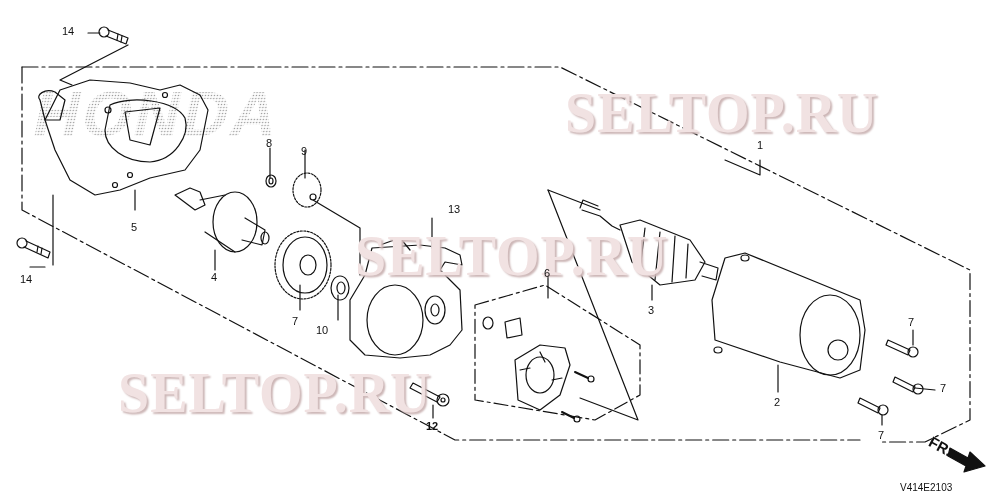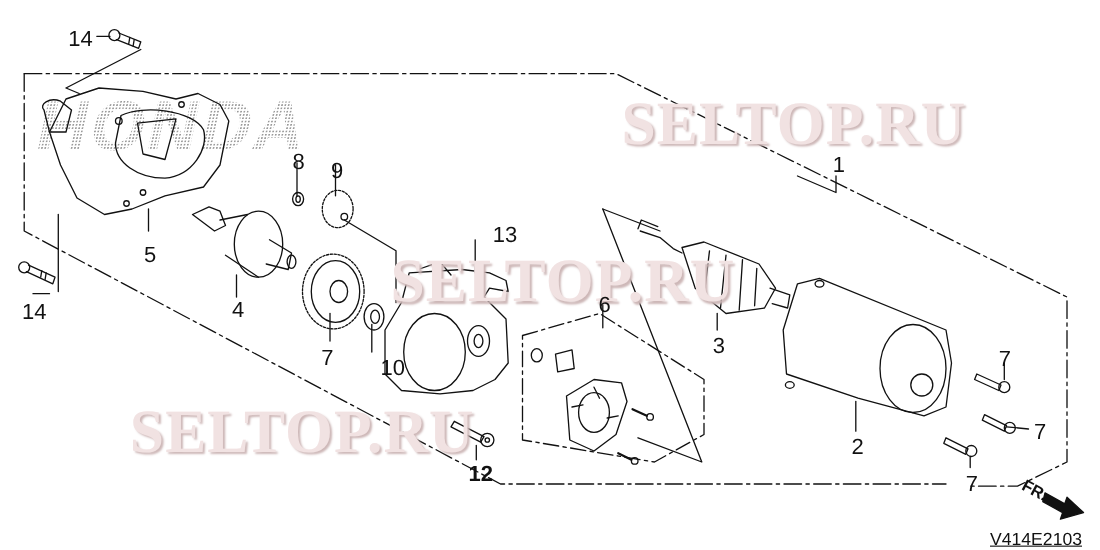--- a/index.html
+++ b/index.html
@@ -1,25 +1,25 @@
 <!DOCTYPE html>
 <html><head>
 <meta charset="utf-8">
 <style>
   html, body { margin:0; padding:0; background:#ffffff; }
   body { width:1000px; height:500px; position:relative; overflow:hidden; font-family:"Liberation Sans", sans-serif; }
   #diagram { position:absolute; left:0; top:0; width:1000px; height:500px; }
-  .lbl { position:absolute; font-family:"Liberation Sans", sans-serif; font-size:20px; color:#111; line-height:1; }
+  .lbl { position:absolute; font-family:"Liberation Sans", sans-serif; font-size:11px; color:#111; line-height:1; }
   .wm { position:absolute; font-family:"Liberation Serif", serif; font-weight:bold; font-size:56px; color:#f1e2e2; letter-spacing:1px;
         text-shadow: 2px 2px 2px #cdb7b7; line-height:1; white-space:nowrap;text-align:center; }
   .honda { position:absolute; font-family:"Liberation Sans", sans-serif; font-weight:bold; font-size:64px; line-height:1; color:transparent;
            background-image: radial-gradient(#9a9a9a 0.9px, transparent 1.1px); background-size:3px 3px;
            -webkit-background-clip:text; background-clip:text; letter-spacing:2px; transform:skewX(-12deg); }
   .fr { position:absolute; font-family:"Liberation Sans", sans-serif; font-weight:bold; font-size:15px; color:#111; transform:rotate(28deg); transform-origin:left top; }
-  .code { position:absolute; font-family:"Liberation Sans", sans-serif; font-size:16px; color:#111;text-decoration:underline; }
+  .code { position:absolute; font-family:"Liberation Sans", sans-serif; font-size:10px; color:#111; }
 </style>
 </head>
 <body>
 
 <div id="diagram">
 
   <div class="honda" style="left:35px; top:82px;">HONDA</div>
 
   <svg width="1000" height="500" viewBox="0 0 1000 500" style="position:absolute;left:0;top:0;">
     <g fill="none" stroke="#111" stroke-width="1.2" stroke-linecap="round" stroke-linejoin="round">
@@ -169,21 +169,21 @@
   <span class="lbl" style="left:774px; top:397px;">2</span>
   <span class="lbl" style="left:648px; top:305px;">3</span>
   <span class="lbl" style="left:211px; top:272px;">4</span>
   <span class="lbl" style="left:131px; top:222px;">5</span>
   <span class="lbl" style="left:544px; top:268px;">6</span>
   <span class="lbl" style="left:908px; top:317px;">7</span>
   <span class="lbl" style="left:940px; top:383px;">7</span>
   <span class="lbl" style="left:878px; top:430px;">7</span>
   <span class="lbl" style="left:266px; top:138px;">8</span>
   <span class="lbl" style="left:301px; top:146px;">9</span>
-  <span class="lbl" style="left:346px; top:325px;">10</span>
+  <span class="lbl" style="left:316px; top:325px;">10</span>
   <span class="lbl" style="left:292px; top:316px;">7</span>
   <span class="lbl" style="left:426px; top:421px;font-weight:bold;">12</span>
   <span class="lbl" style="left:448px; top:204px;">13</span>
   <span class="lbl" style="left:62px; top:26px;">14</span>
   <span class="lbl" style="left:20px; top:274px;">14</span>
 
   <span class="fr" style="left:934px; top:433px;">FR.</span>
   <span class="code" style="left:900px; top:482px;">V414E2103</span>
 </div>
 

